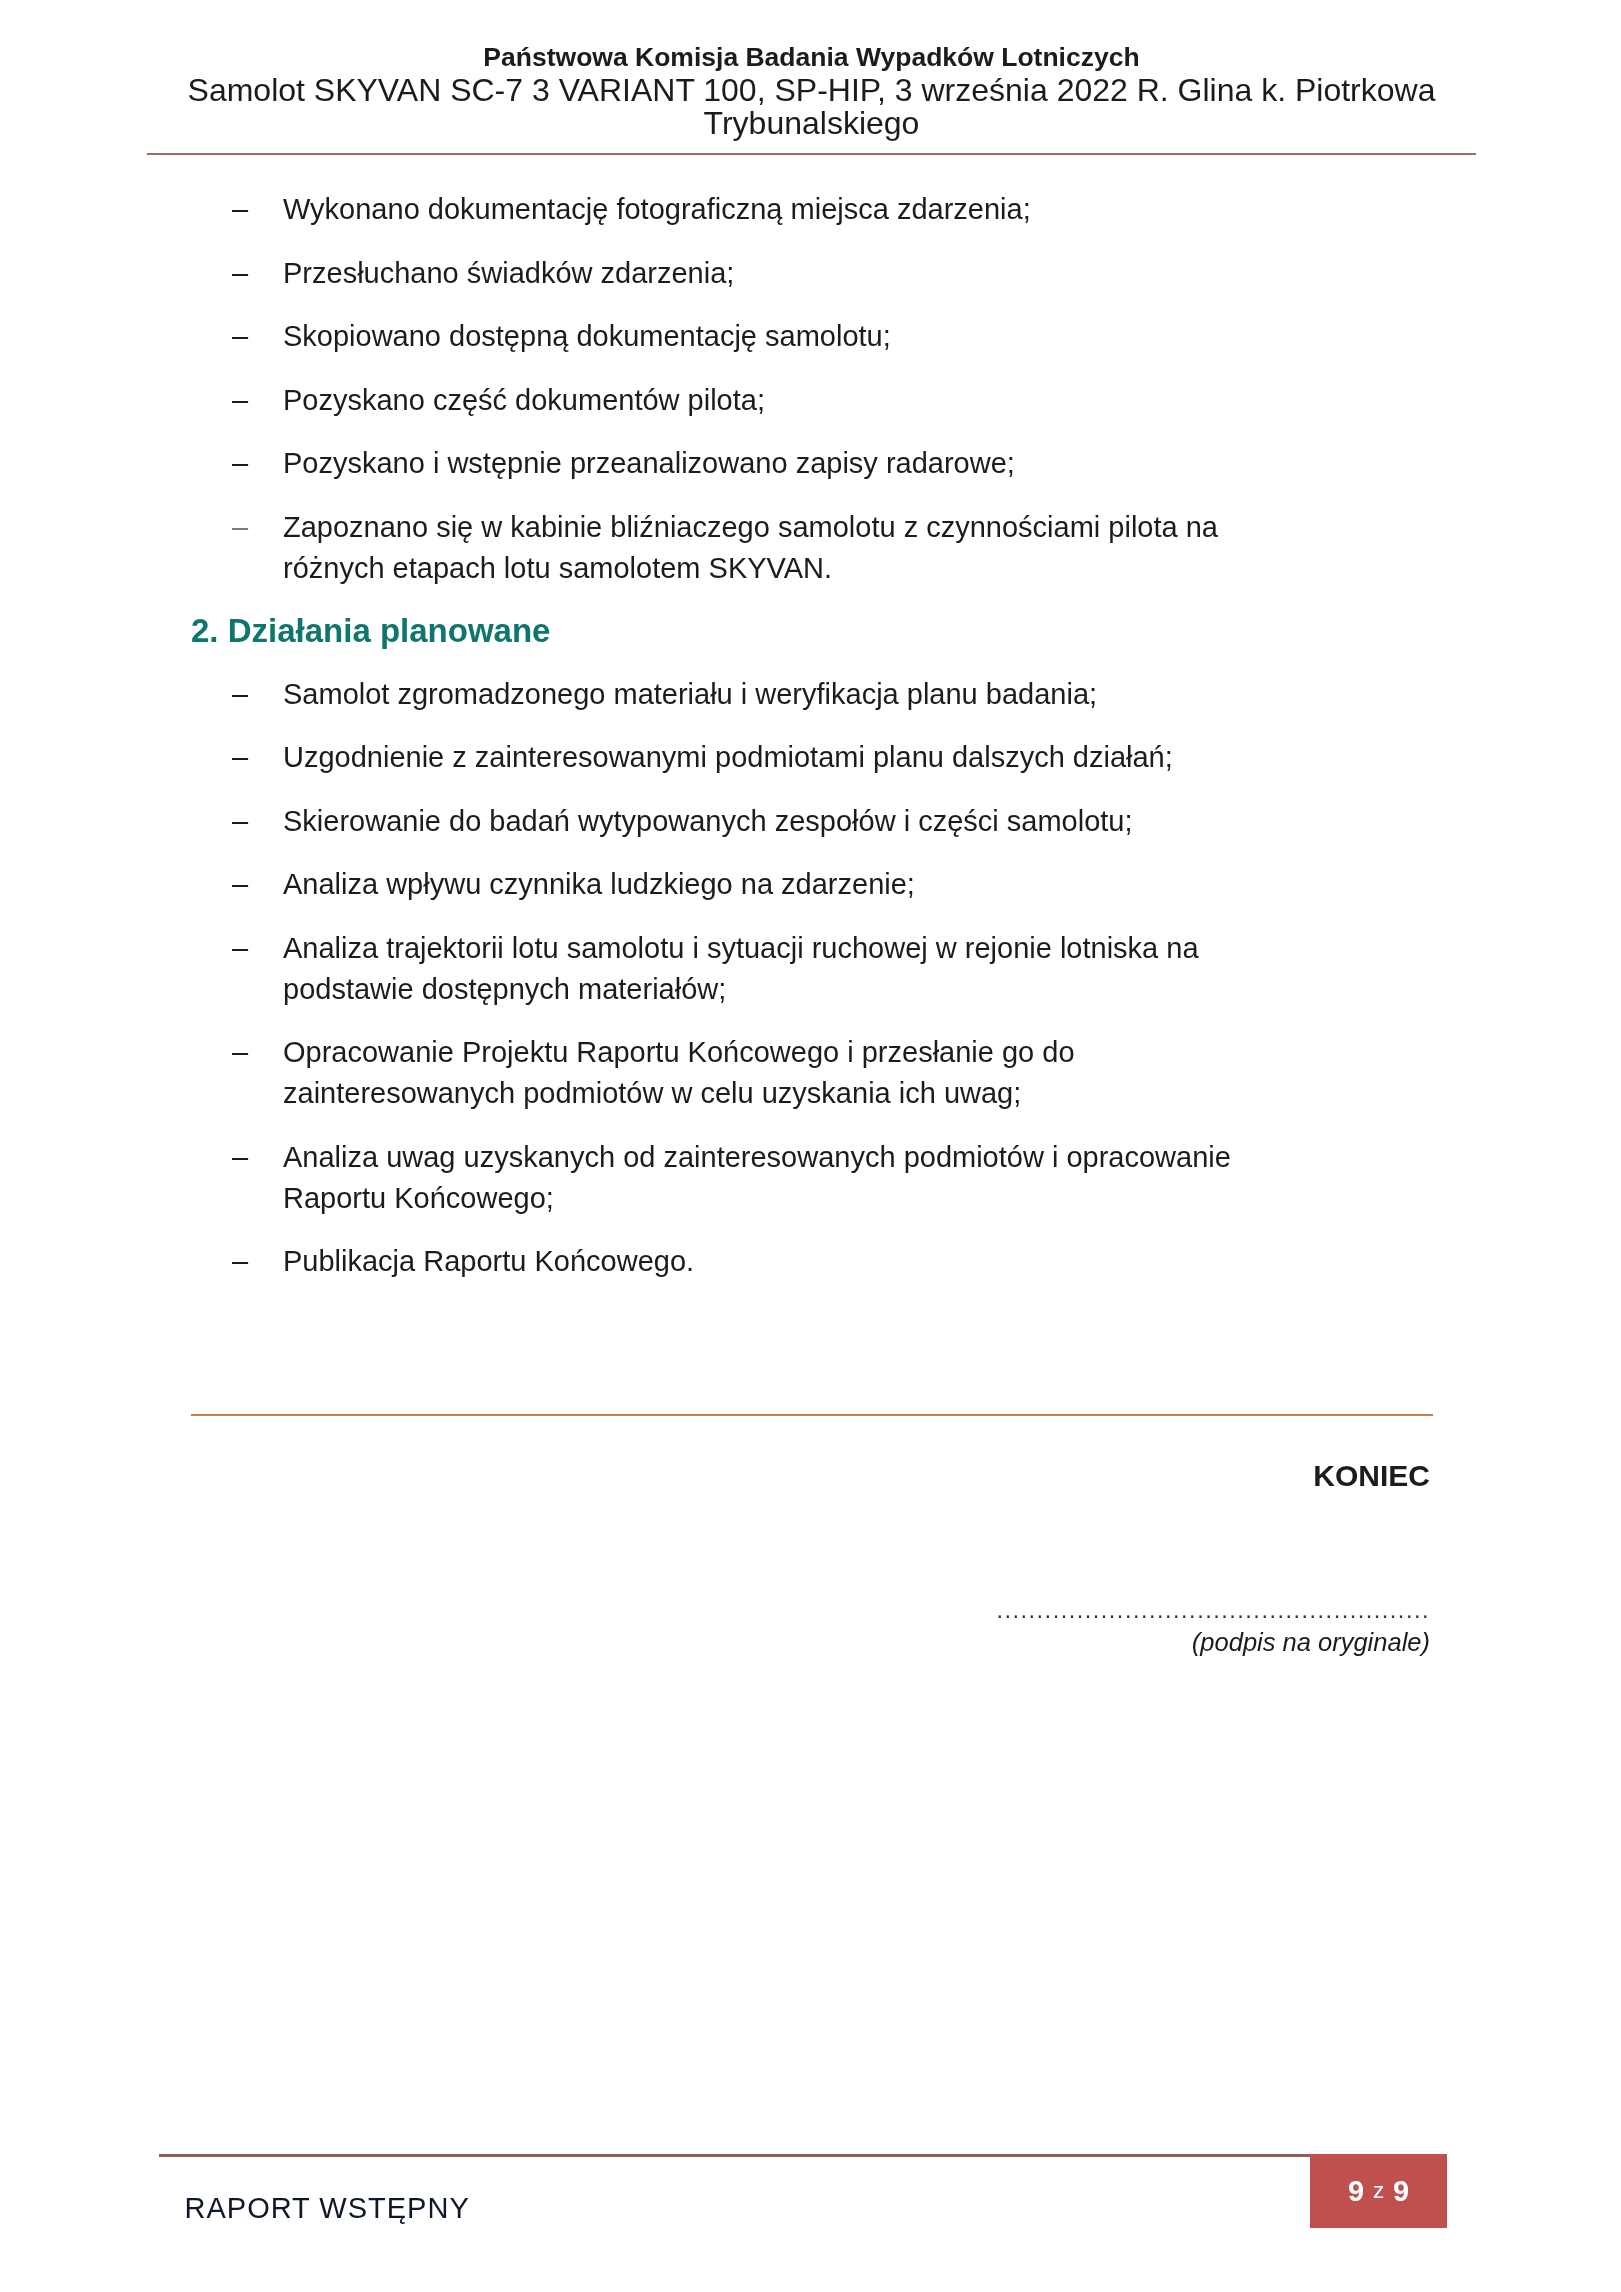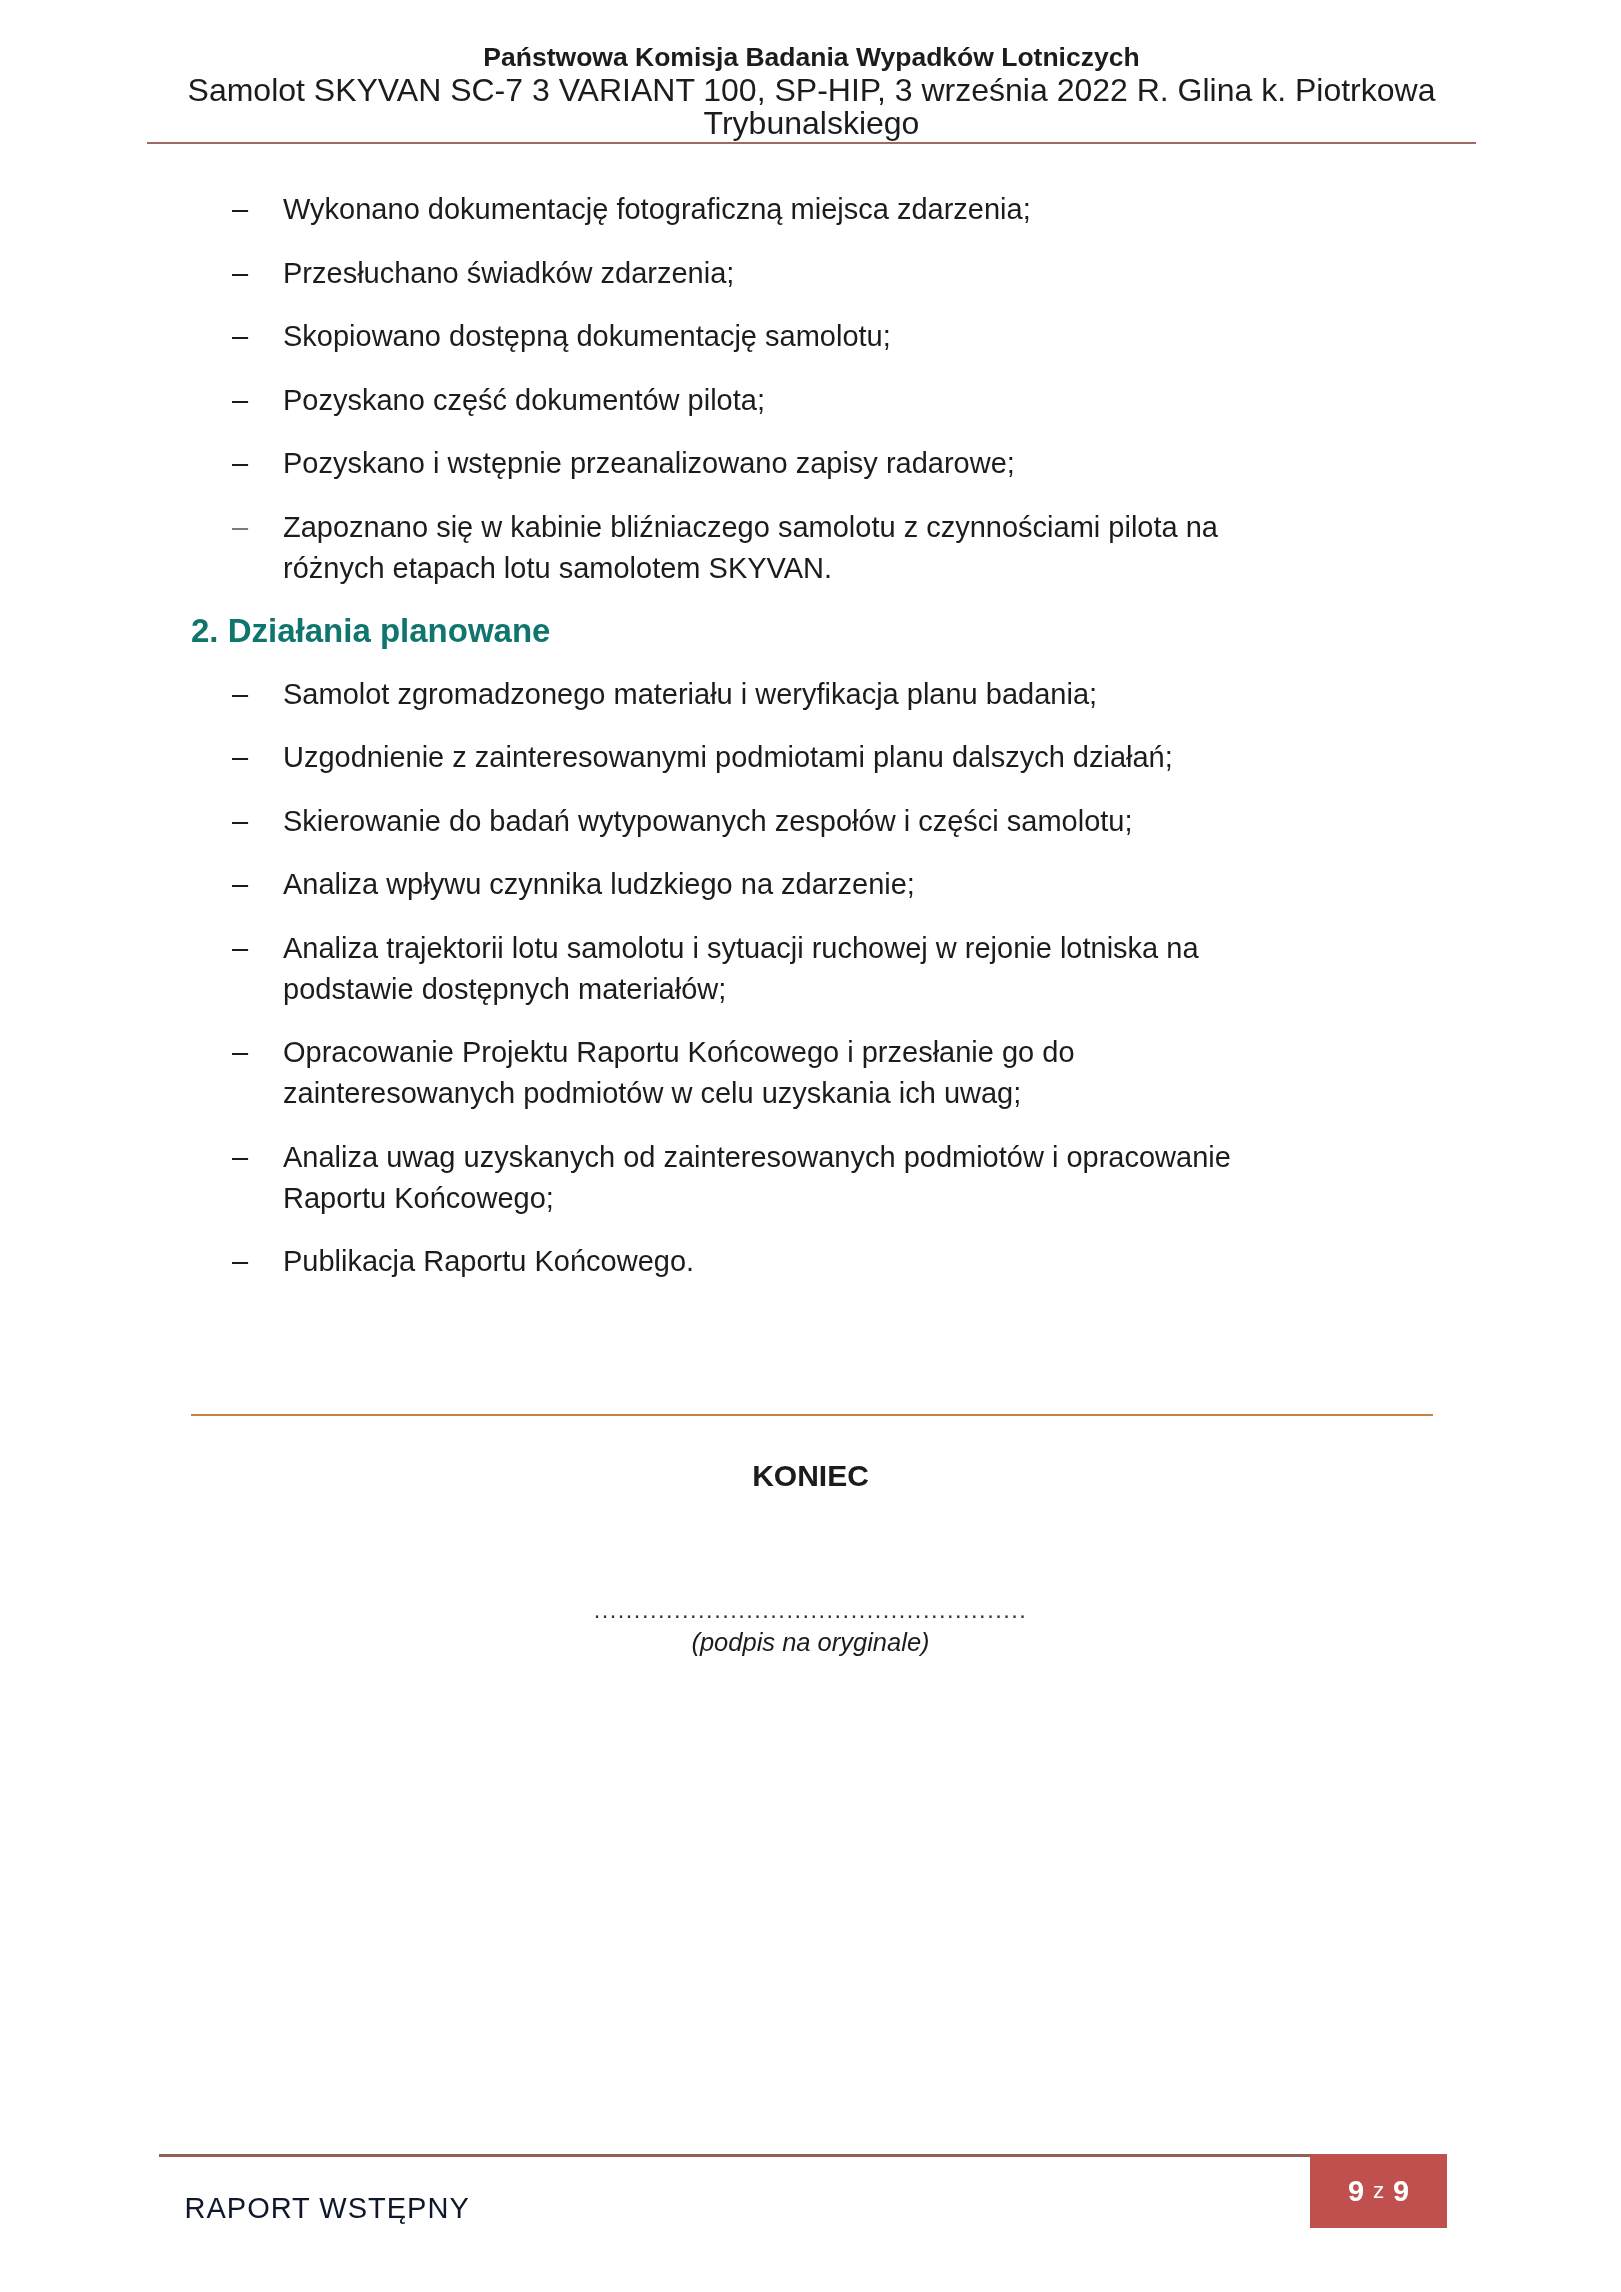--- a/index.html
+++ b/index.html
@@ -10,21 +10,21 @@
     background: #ffffff;
     font-family: "Liberation Sans", sans-serif;
     color: #1c1c1c;
   }
 
   
   .page-header {
     position: absolute;
     top: 41px; left: 147px; right: 145px;
     text-align: center;
-    padding-bottom: 2px;
+    padding-bottom: 13px;
     border-bottom: 2.9px solid #9e6b62;
   }
   .header-org {
     font-size: 26.5px; font-weight: bold; line-height: 33px;
     white-space: pre-wrap;
   }
   .header-subtitle {
     font-size: 32px; line-height: 33px;
     white-space: pre-wrap;
   }
@@ -67,21 +67,21 @@
   }
 
   .closing-rule {
     margin-top: 132px;
     margin-right: 41px;
     border: none;
     border-top: 2.9px solid #c98143;
     height: 0;
   }
 
-  .centered-block { text-align: center; margin-right: 44px; margin-top: 39px; }
+  .centered-block { text-align: right; margin-right: 44px; margin-top: 39px; }
 
   .koniec-label {
     margin-top: 37px;
     font-size: 30px;
     font-weight: bold;
     line-height: 41px;
   }
   .signature-role {
     margin-top: 74px;
     font-size: 29px;

